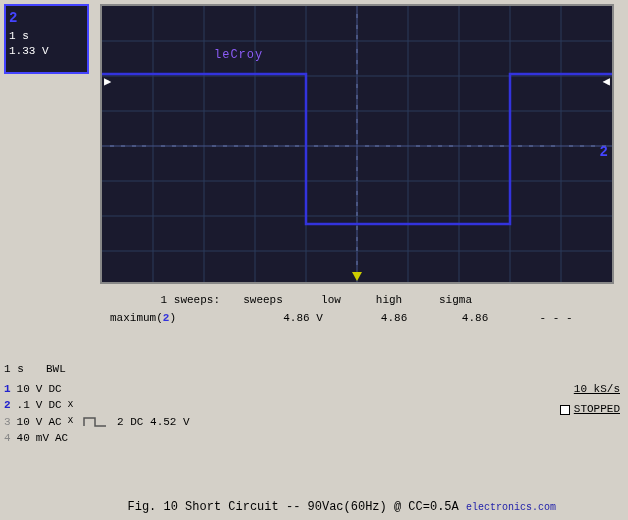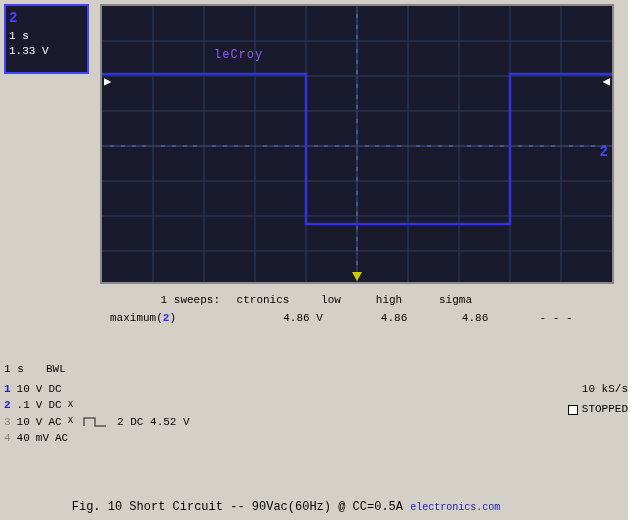--- a/index.html
+++ b/index.html
@@ -168,25 +168,26 @@
       display: flex;
       gap: 6px;
       align-items: center;
       line-height: 1.5;
     }
 
     .ch-blue { color: #2222cc; font-weight: bold; }
 
     .right-info {
       position: absolute;
-      right: 0;
+      right: 8px;
       top: 380px;
       text-align: right;
       font-size: 11px;
       line-height: 1.8;
+      text-decoration: underline;
     }
 
     .stopped-row {
       display: flex;
       align-items: center;
       gap: 4px;
       justify-content: center;
     }
 
     .stop-box {
@@ -196,21 +197,21 @@
       background: #fff;
       display: inline-block;
     }
 
     
     .caption {
       position: absolute;
       bottom: 6px;
       left: 0;
       width: 556px;
-      text-align: center;
+      text-align: right;
       font-size: 12px;
       color: #000;
       padding-left: 16px;
     }
 
     
     .pulse-shape {
       display: inline-block;
       width: 26px;
       height: 14px;
@@ -340,21 +341,21 @@
 
     <div class="arrow-left">▶</div>
 
     <div class="arrow-right">◀</div>
 
   </div>
 
   <div class="stats-area">
     <div class="stats-row" style="padding-left:40px;">
       <span style="min-width:80px;text-align:right;">1 sweeps:</span>
-      <span style="min-width:70px;text-align:center;">ctronics</span>
+      <span style="min-width:70px;text-align:center;">sweeps</span>
       <span style="min-width:50px;text-align:center;">low</span>
       <span style="min-width:50px;text-align:center;">high</span>
       <span style="min-width:50px;text-align:right;">sigma</span>
     </div>
     <div class="stats-row" style="padding-left:10px;gap:31px;">
       <span>
         <span>maximum(</span><span style="color:#3333dd;font-weight:bold;">2</span><span>)</span>
       </span>
       <span style="min-width:30px;"></span>
       <span style="min-width:70px;text-align:center;">4.86 V</span>

